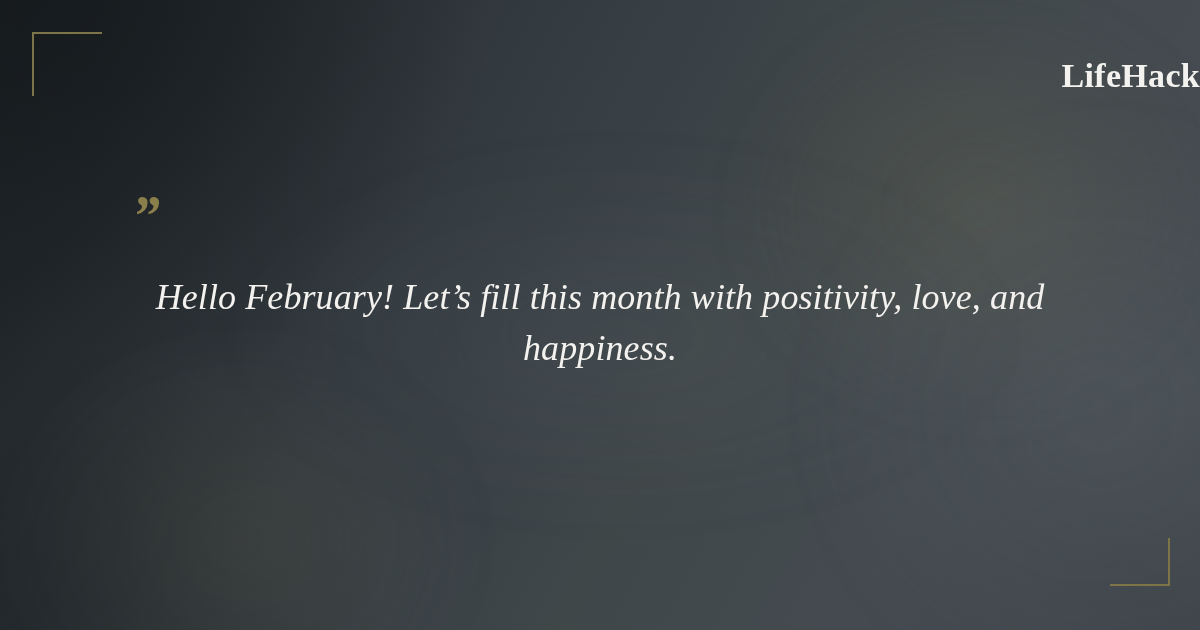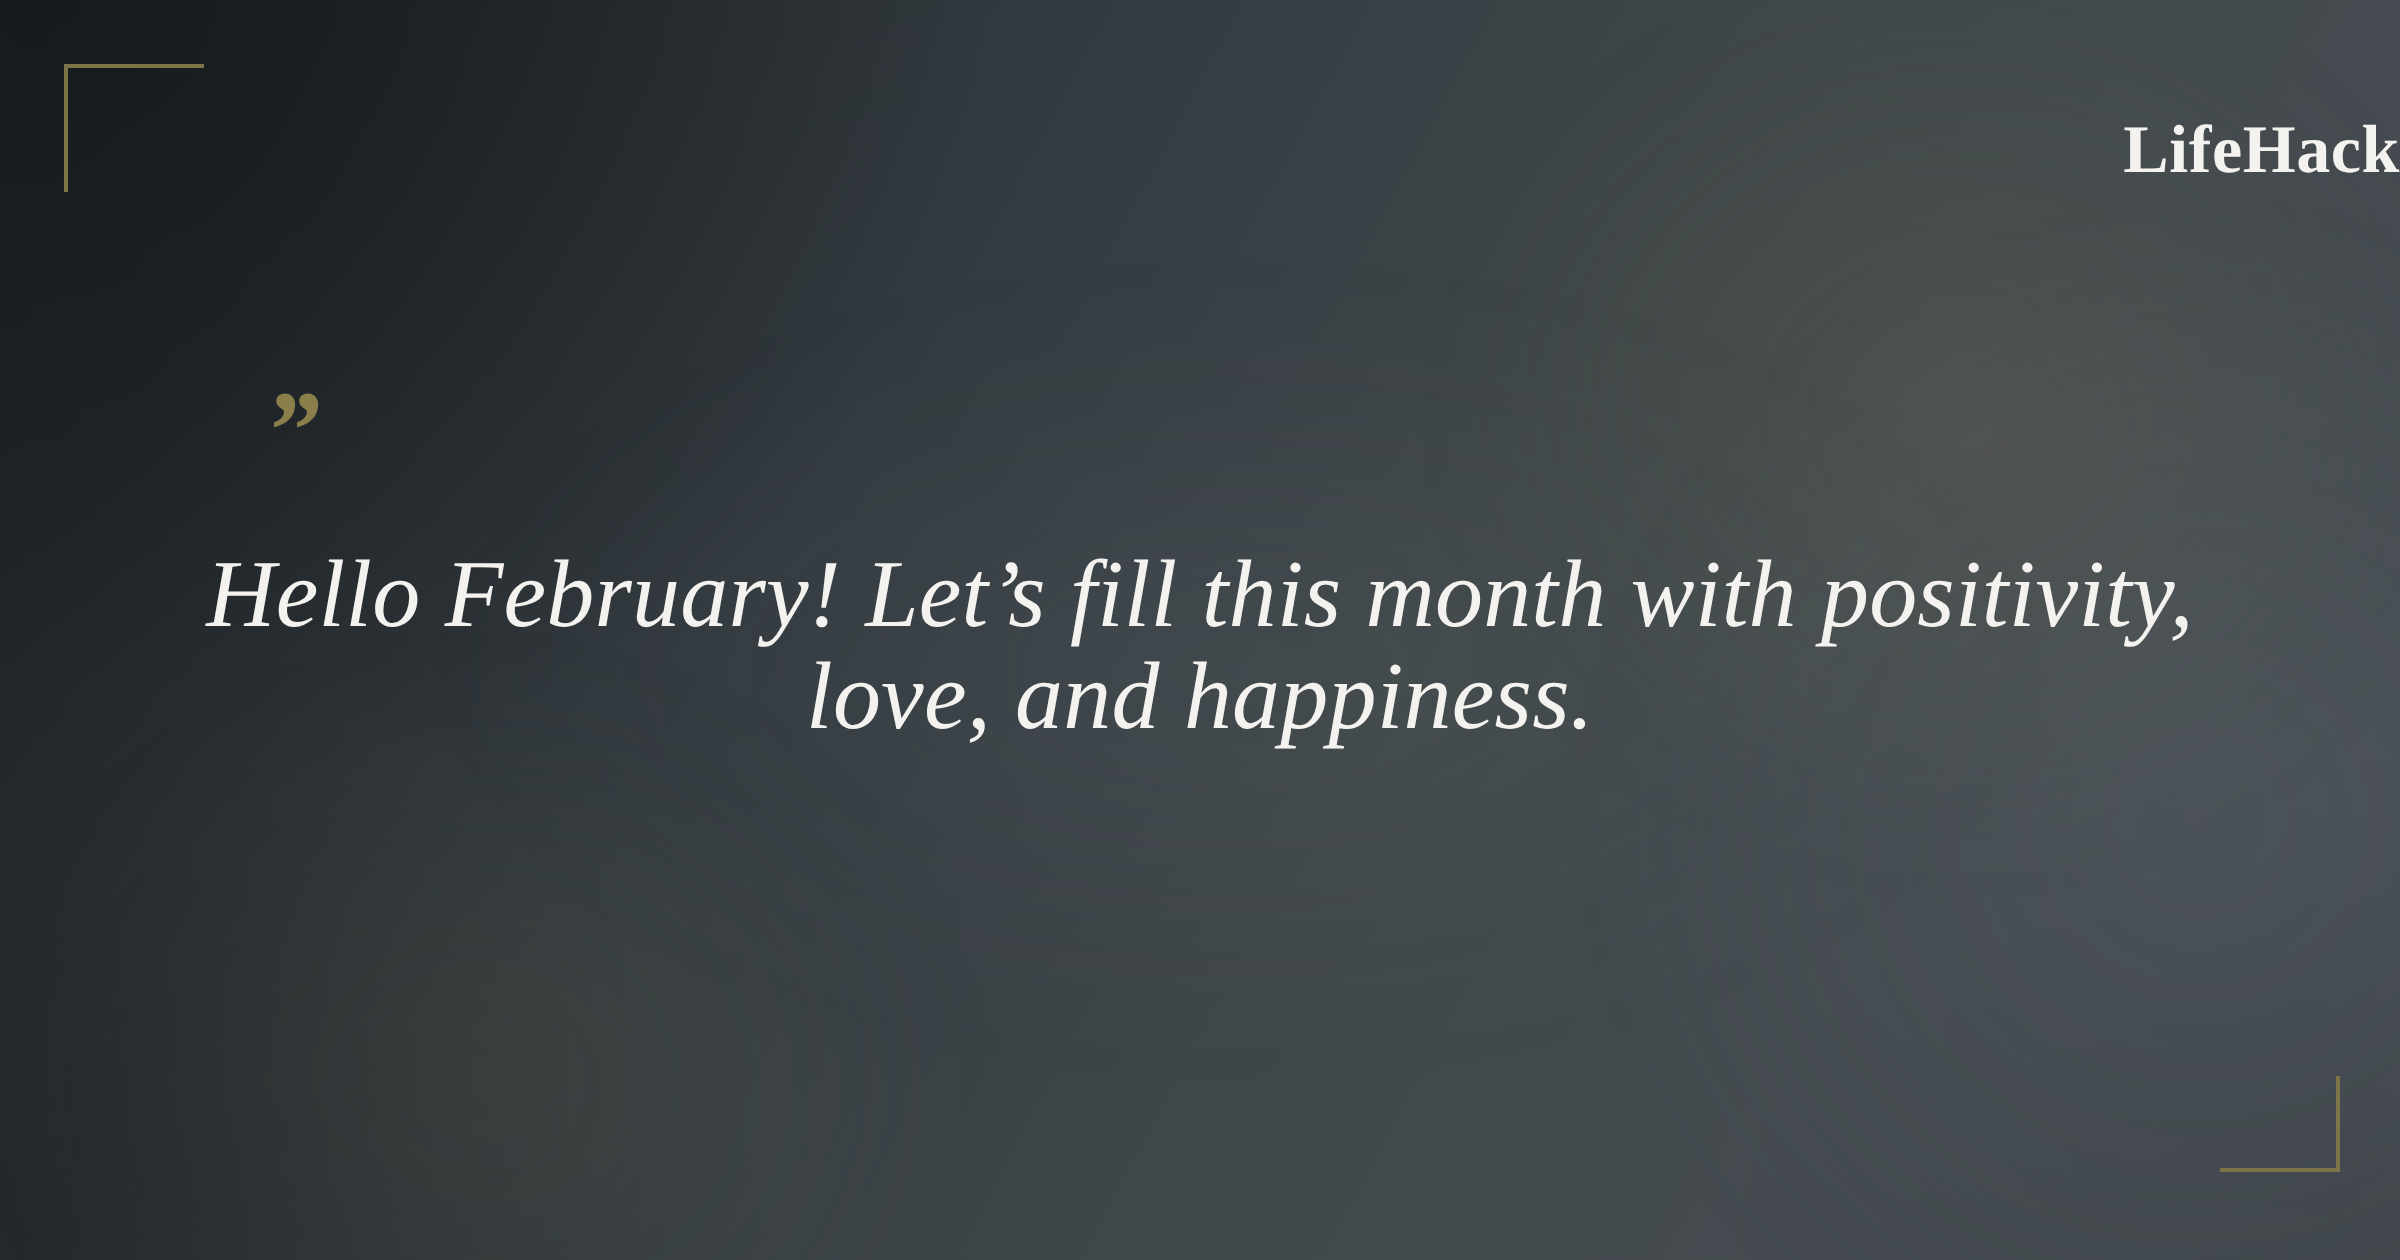--- a/index.html
+++ b/index.html
@@ -164,21 +164,21 @@
     font-style: italic;
     font-weight: 700;
     letter-spacing: -3px;
     user-select: none;
   }
 
   .quote-text {
     margin-top: 34px;
     text-align: center;
     color: #f4f2ef;
-    font-size: 48px;
+    font-size: 36px;
     line-height: 51px;
     font-style: italic;
     font-weight: 400;
     font-family: "Liberation Serif", "DejaVu Serif", serif;
     letter-spacing: 0.1px;
     text-rendering: optimizeLegibility;
   }
 </style>
 </head>
 <body>

